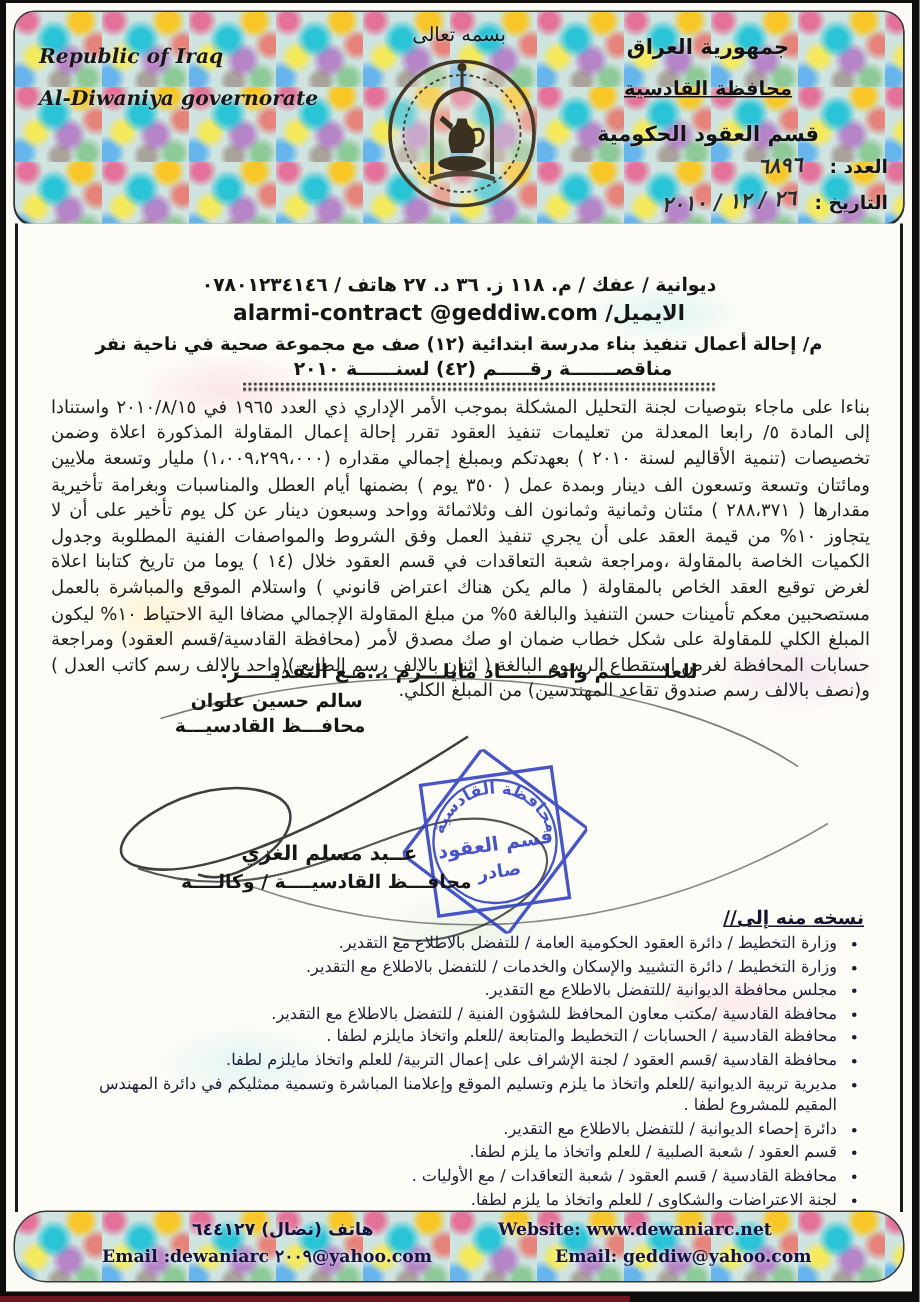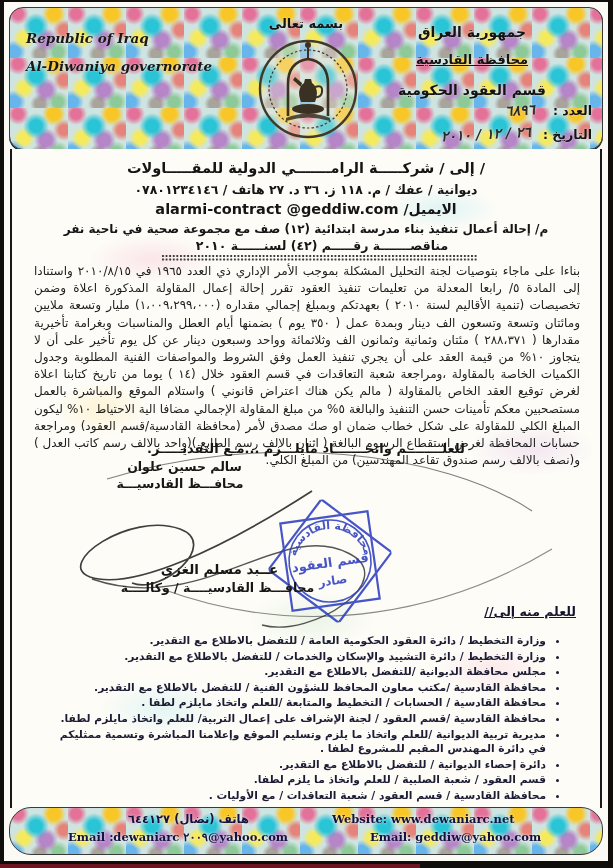--- a/index.html
+++ b/index.html
@@ -48,39 +48,39 @@
   .centerline{position:absolute;left:0;right:0;text-align:center;direction:rtl;color:#151515;}
   .dots{position:absolute;left:150px;width:315px;height:6px;
         background-image:radial-gradient(circle at 1px 1px,#3c3c3c .8px,transparent 1.4px),
                          radial-gradient(circle at 1px 4.5px,#3c3c3c .8px,transparent 1.4px);
         background-size:3.6px 6px;}
   .bodytext{position:absolute;left:22px;right:20px;direction:rtl;text-align:justify;
             font-size:12px;line-height:17.2px;color:#1d1d1d;}
   .sig{position:absolute;text-align:center;direction:rtl;font-weight:bold;color:#161616;}
   .copies-h{position:absolute;right:24px;direction:rtl;font-weight:bold;font-size:12.5px;
             color:#14142e;text-decoration:underline;}
-  .copies{position:absolute;right:24px;left:24px;direction:rtl;margin:12px;
-          padding:0 18px 14px 0;font-size:10.7px;line-height:14.6px;color:#1c1c34;font-weight:bold;}
+  .copies{position:absolute;right:24px;left:24px;direction:rtl;margin:0;
+          padding:0 18px 14px 0;font-size:10.7px;line-height:14.6px;color:#1c1c34;font-weight:normal;}
   .copies li{margin-bottom:1px;}
   .fnote{position:absolute;font-family:"DejaVu Serif",serif;font-weight:bold;font-size:11.5px;
          color:#12123f;text-shadow:0 0 3px rgba(255,255,255,.8);white-space:nowrap;}
   .stamp{position:absolute;transform:rotate(-8deg);opacity:.88;}
   .overlay{position:absolute;pointer-events:none;}
   .redline{position:absolute;left:0;bottom:0;width:420px;height:4px;background:#6d1520;}
 </style>
 </head>
 <body>
 
 <div class="sheet">
 
   <div class="band-top mosaic">
     <div class="eng" style="left:16px;top:22px;">Republic of Iraq</div>
     <div class="eng" style="left:16px;top:50px;">Al-Diwaniya governorate</div>
 
-    <div class="centerline" style="top:8px;font-weight:bold;font-size:13px;text-shadow:0 0 2px rgba(255,255,255,.6);">بسمه تعالى</div>
+    <div class="centerline" style="top:8px;font-weight:normal;font-size:13px;text-shadow:0 0 2px rgba(255,255,255,.6);">بسمه تعالى</div>
 
     <svg class="overlay" style="left:246px;top:24px;" width="104" height="112" viewBox="0 0 104 112">
       <circle cx="52" cy="57" r="48" fill="#efe6d0" fill-opacity="0.35" stroke="#43392a" stroke-width="2.4"></circle>
       <circle cx="52" cy="57" r="39" fill="none" stroke="#43392a" stroke-width="1.2" stroke-dasharray="2.4,2.2"></circle>
       <path d="M32,84 L32,52 Q32,30 52,27 Q72,30 72,52 L72,84" fill="none" stroke="#3a3122" stroke-width="2.6"></path>
       <line x1="52" y1="27" x2="52" y2="16" stroke="#3a3122" stroke-width="2"></line>
       <circle cx="52" cy="13" r="3" fill="#3a3122"></circle>
       <path d="M45,70 q-5,-13 3,-19 l1,-4 h6 l1,4 q8,6 3,19 z" fill="#3a3122"></path>
       <path d="M45,55 l-8,-7 2,-3 7,6 z" fill="#3a3122"></path>
       <path d="M59,55 q8,-3 7,5 q-1,6 -7,5" fill="none" stroke="#3a3122" stroke-width="2"></path>
@@ -97,21 +97,20 @@
       <span class="hand" style="margin-right:14px;">٦٨٩٦</span>
     </div>
     <div class="num-row" style="top:118px;">
       <span>التاريخ :</span>
       <span class="hand" style="margin-right:8px;">٢٦ / ١٢ / ٢٠١٠</span>
     </div>
   </div>
 
   <div class="mid">
 
-    <div class="centerline" style="top:11px;font-weight:bold;font-size:14.5px;">/ إلى / شركـــــة الرامـــــــي الدولية للمقـــــاولات</div>
     <div class="centerline" style="top:33px;font-weight:bold;font-size:12.5px;">ديوانية / عفك / م. ١١٨ ز. ٣٦ د. ٢٧ هاتف / ٠٧٨٠١٢٣٤١٤٦</div>
     <div class="centerline" style="top:52px;font-weight:bold;font-size:14px;">
       <span>الايميل/</span>
       <span style="direction:ltr;unicode-bidi:embed;font-size:14.5px;">alarmi-contract @geddiw.com</span>
     </div>
     <div class="centerline" style="top:73px;font-weight:bold;font-size:12px;">م/ إحالة أعمال تنفيذ بناء مدرسة ابتدائية (١٢) صف مع مجموعة صحية في ناحية نفر</div>
     <div class="centerline" style="top:89px;font-weight:bold;font-size:12.5px;padding-left:32px;">مناقصـــــــة رقـــــم (٤٢) لسنــــــة ٢٠١٠</div>
 
     <div class="dots" style="top:106px;"></div>
 
@@ -139,21 +138,21 @@
       <text font-size="11" font-weight="bold" fill="#2e3fc0" font-family="DejaVu Sans, sans-serif">
         <textPath href="#stArc" startOffset="12%">محافظة القادسية</textPath>
       </text>
       <text x="62" y="68" text-anchor="middle" font-size="13" font-weight="bold" fill="#2e3fc0" font-family="DejaVu Sans, sans-serif">قسم العقود</text>
       <text x="62" y="86" text-anchor="middle" font-size="12" font-weight="bold" fill="#2e3fc0" font-family="DejaVu Sans, sans-serif">صادر</text>
     </svg>
 
     <div class="sig" style="left:120px;top:412px;width:175px;font-size:13.5px;">عــبد مسلم الغزي</div>
     <div class="sig" style="left:108px;top:431px;width:195px;font-size:12.5px;">محافـــظ القادسيــــة / وكالــــة</div>
 
-    <div class="copies-h" style="top:455px;">للعلم منه إلى//</div>
+    <div class="copies-h" style="top:455px;">نسخه منه إلى//</div>
     <ul class="copies" style="top:473px;">
       <li>وزارة التخطيط / دائرة العقود الحكومية العامة / للتفضل بالاطلاع مع التقدير.</li>
       <li>وزارة التخطيط / دائرة التشييد والإسكان والخدمات / للتفضل بالاطلاع مع التقدير.</li>
       <li>مجلس محافظة الديوانية /للتفضل بالاطلاع مع التقدير.</li>
       <li>محافظة القادسية /مكتب معاون المحافظ للشؤون الفنية / للتفضل بالاطلاع مع التقدير.</li>
       <li>محافظة القادسية / الحسابات / التخطيط والمتابعة /للعلم واتخاذ مايلزم لطفا .</li>
       <li>محافظة القادسية /قسم العقود / لجنة الإشراف على إعمال التربية/ للعلم واتخاذ مايلزم لطفا.</li>
       <li>مديرية تربية الديوانية /للعلم واتخاذ ما يلزم وتسليم الموقع وإعلامنا المباشرة وتسمية ممثليكم في دائرة المهندس المقيم للمشروع لطفا .</li>
       <li>دائرة إحصاء الديوانية / للتفضل بالاطلاع مع التقدير.</li>
       <li>قسم العقود / شعبة الصلبية / للعلم واتخاذ ما يلزم لطفا.</li>

